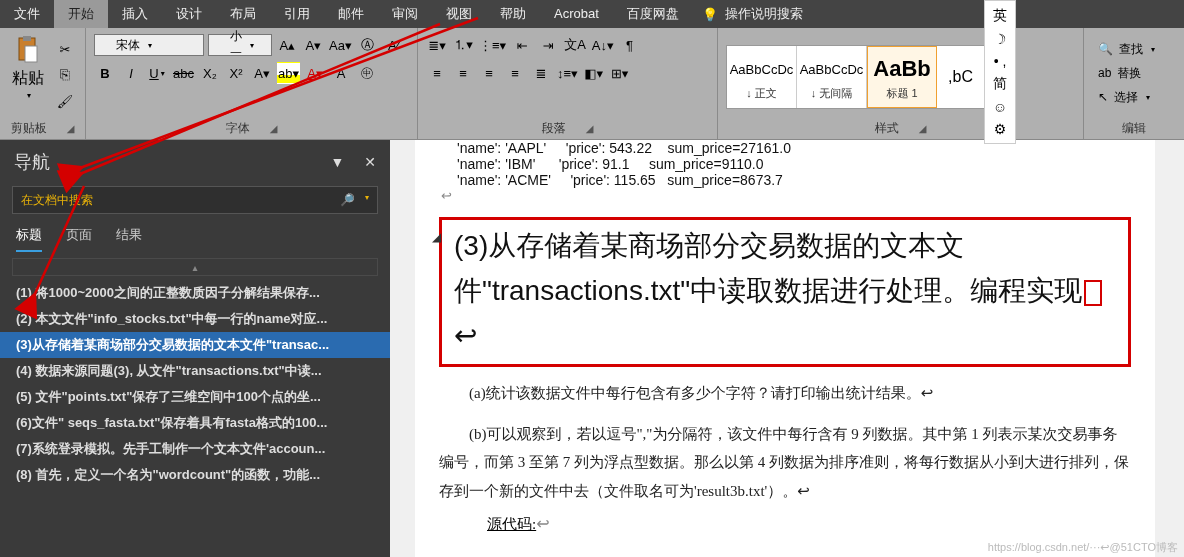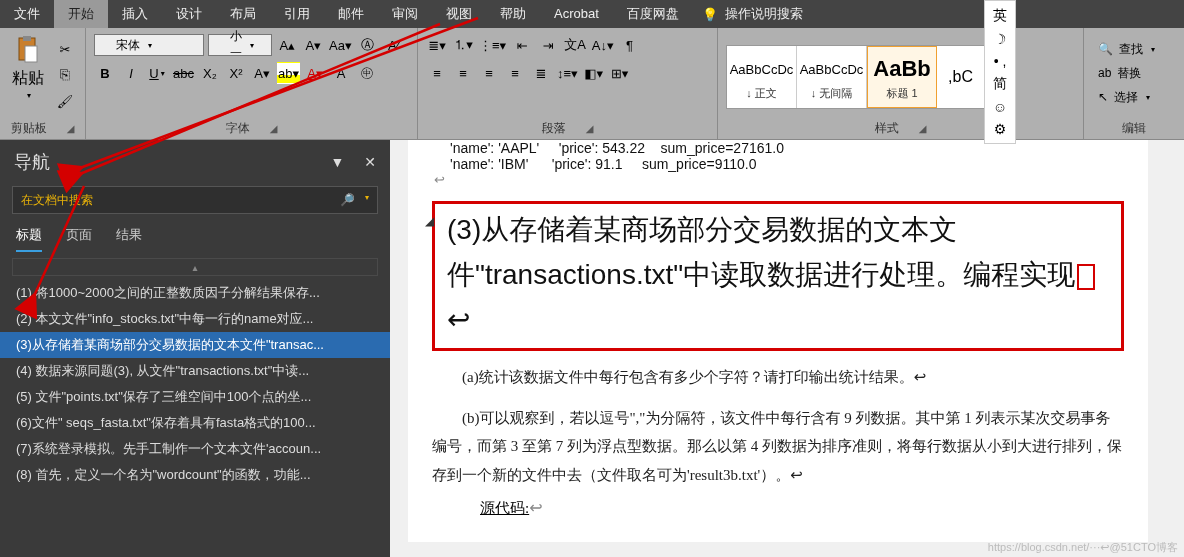--- a/index.html
+++ b/index.html
@@ -28,25 +28,25 @@
 .corner { font-size:10px; color:#555; }
 .workspace { display:flex; height:417px; }
 .nav-pane { width:390px; background:#3a3a3a; color:#ddd; display:flex; flex-direction:column; }
 .nav-head { display:flex; align-items:center; justify-content:space-between; padding:10px 14px 6px 14px; font-size:18px; }
 .nav-head .ctrls { display:flex; gap:20px; font-size:14px; }
 .nav-search { margin:6px 12px; height:28px; background:#2f2f2f; border:1px solid #555; display:flex; align-items:center; padding:0 8px; color:#eab308; font-size:12px; justify-content:space-between; }
 .nav-tabs { display:flex; gap:24px; padding:6px 16px 0 16px; font-size:13px; color:#ccc; }
 .nav-tabs .nt { padding-bottom:6px; cursor:pointer; }
 .nav-tabs .nt.act { color:#fff; border-bottom:2px solid #3a9fe0; }
 .nav-row-ctrl { margin:6px 12px 4px 12px; height:18px; border:1px solid #4a4a4a; display:flex; align-items:center; justify-content:center; color:#888; font-size:10px; }
-.nav-list { flex:1; overflow:hidden; }
+.nav-list { flex:1; overflow:hidden;font-weight:bold; }
 .nav-item { padding:4px 16px; font-size:13px; color:#ddd; cursor:pointer; white-space:nowrap; overflow:hidden; text-overflow:ellipsis; }
 .nav-item.sel { background:#2a6bb0; color:#fff; }
 .doc-area { flex:1; background:#f0f0f0; position:relative; overflow:hidden; }
-.page { position:absolute; left:18px; top:0; width:740px; background:#fff; padding:0 24px 24px 24px; }
+.page { position:absolute; left:25px; top:0; width:740px; background:#fff; padding:0 24px 24px 24px; }
 .code-lines { font-family:Consolas,monospace; font-size:14px; color:#111; padding-left:18px; }
 .code-lines div { white-space:pre; }
 .h-box { border:3px solid #d40000; margin-top:14px; padding:4px 12px 6px 12px; position:relative; }
 .h-box .bullet { position:absolute; left:-10px; top:10px; font-size:12px; color:#333; }
 .h-text { font-family:"SimSun","宋体",serif; font-size:28px; line-height:1.6; color:#111; }
 .small-redbox { display:inline-block; width:18px; height:26px; border:2px solid #d40000; vertical-align:middle; margin:0 2px; }
 .para { font-size:15px; color:#222; line-height:1.9; margin-top:12px; font-family:"SimSun","宋体",serif; text-indent:2em; }
 .src { text-decoration:underline; font-size:15px; font-family:Liberation Serif, serif; margin-top:10px; display:inline-block;margin-left:48px; }
 .ime-float { position:absolute; right:168px; top:0; width:32px; background:#fff; border:1px solid #ccc; display:flex; flex-direction:column; align-items:center; gap:6px; padding:6px 0; font-size:14px; z-index:50; }
 .ime-float div { cursor:pointer; }
@@ -268,20 +268,21 @@
       <div class="nav-item">(7)系统登录模拟。先手工制作一个文本文件'accoun...</div>
       <div class="nav-item">(8) 首先，定义一个名为"wordcount"的函数，功能...</div>
     </div>
   </div>
 
   <div class="doc-area">
     <div class="page">
       <div class="code-lines">
         <div>'name': 'AAPL'     'price': 543.22    sum_price=27161.0</div>
         <div>'name': 'IBM'      'price': 91.1     sum_price=9110.0</div>
+        <div>'name': 'ACME'     'price': 115.65   sum_price=8673.7</div>
       </div>
       <div style="font-size:13px;color:#888;padding-left:2px">↩</div>
 
       <div class="h-box">
         <span class="bullet">◢</span>
         <span class="h-text"><span>(3)从存储着某商场部分交易数据的文本文件"transactions.txt"中读取数据进行处理。编程实现</span><span class="small-redbox"></span> ↩</span>
       </div>
 
       <div class="para">(a)统计该数据文件中每行包含有多少个字符？请打印输出统计结果。↩</div>
       <div class="para">(b)可以观察到，若以逗号","为分隔符，该文件中每行含有 9 列数据。其中第 1 列表示某次交易事务编号，而第 3 至第 7 列为浮点型数据。那么以第 4 列数据为排序准则，将每行数据从小到大进行排列，保存到一个新的文件中去（文件取名可为'result3b.txt'）。↩</div>

